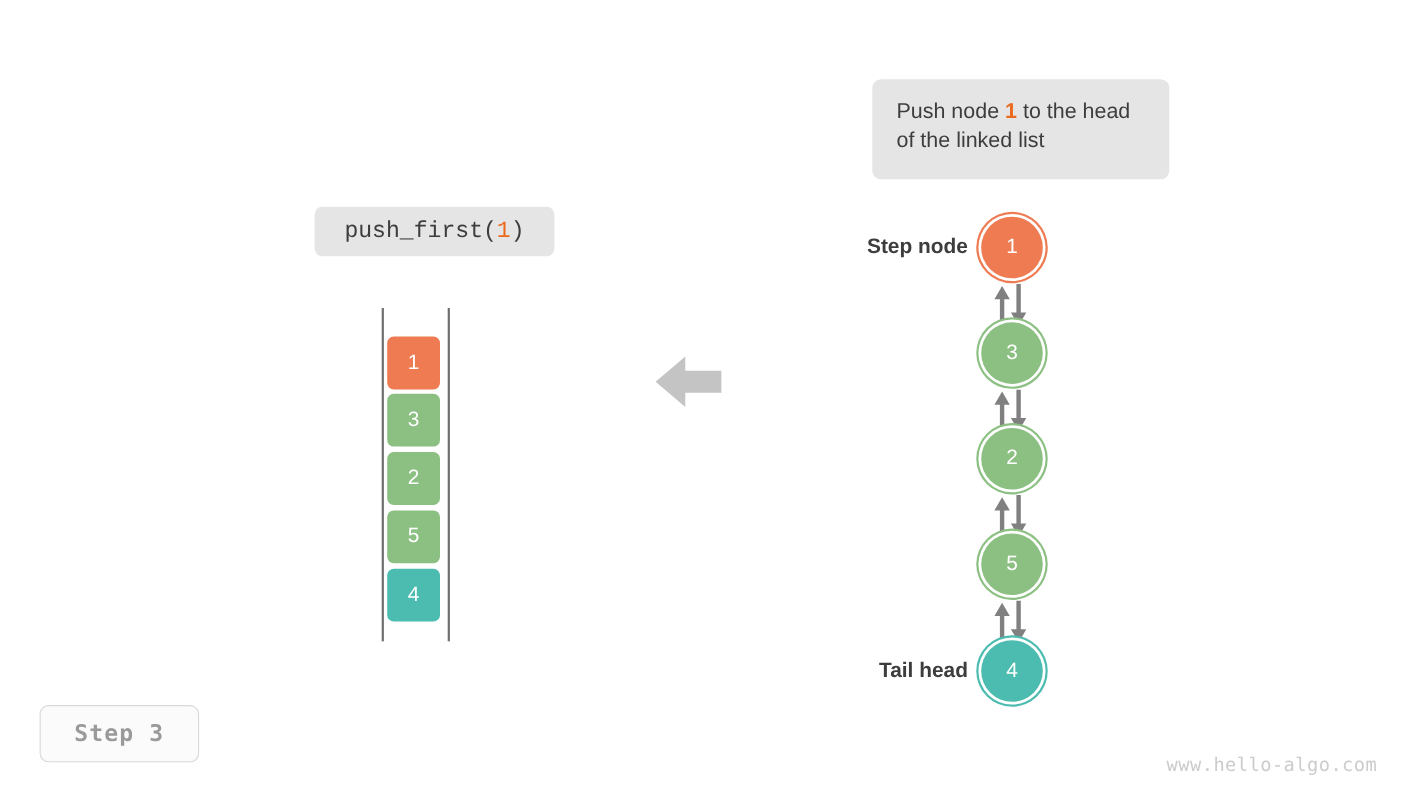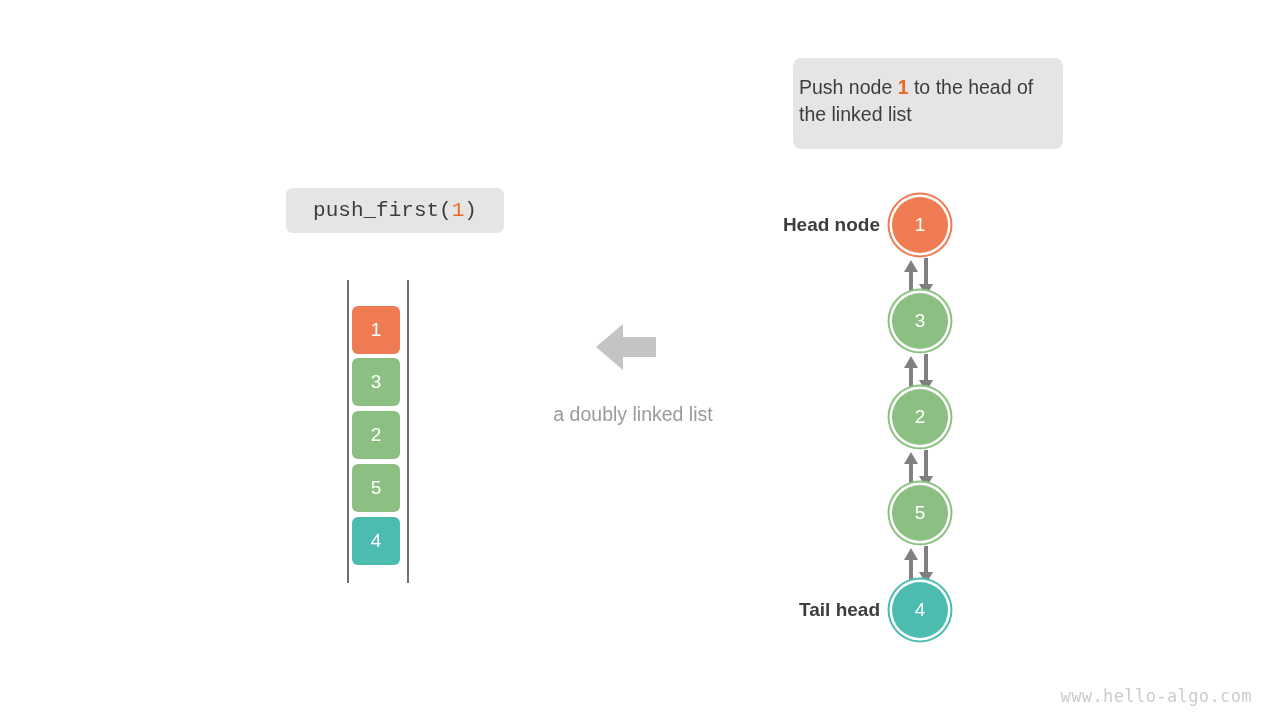--- a/index.html
+++ b/index.html
@@ -22,24 +22,24 @@
   
   .callout {
     position: absolute;
     background: #e5e5e5;
     border-radius: 8px;
     color: #3d3d3d;
     box-sizing: border-box;
   }
   #push-callout {
     left: 793px;
-    top: 58px;
+    top: 72px;
     width: 270px;
     height: 91px;
-    padding: 16px 6px;
+    padding: 16px 22px;
     font-size: 19.5px;
     line-height: 27px;
     font-weight: 400;
   }
   #push-callout .accent {
     color: #ec6a1e;
     font-weight: 700;
   }
 
   #op-label {
@@ -219,25 +219,24 @@
         </div>
       </div>
   </div>
 
   <div id="center-arrow">
     <svg width="60" height="48" viewBox="0 0 60 48" aria-hidden="true">
       <path d="M0 24 L27 1 L27 14 L60 14 L60 34 L27 34 L27 47 Z" fill="#c4c4c4"></path>
     </svg>
   </div>
   <div id="center-caption">
-    <div>a doubly linked list</div>
   </div>
 
   <div id="list-group">
-    <div id="head-label" class="endpoint-label">Head node</div>
+    <div id="head-label" class="endpoint-label">Step node</div>
     <div id="tail-label" class="endpoint-label">Tail head</div>
     <div id="list-links">
         <div class="link-arrows" style="top: 78px;"><svg width="56" height="40" viewBox="0 0 56 40" aria-hidden="true">
             <g>
               <line x1="19" y1="40" x2="19" y2="11" stroke="#808080" stroke-width="4"></line>
               <path d="M19 2 L26 14 L12 14 Z" fill="#808080"></path>
             </g>
             <g>
               <line x1="34" y1="0" x2="34" y2="29" stroke="#808080" stroke-width="4"></line>
               <path d="M34 38 L41 26 L27 26 Z" fill="#808080"></path>
@@ -286,16 +285,17 @@
         </div>
         <div class="node" style="top: 305px; background: rgb(140, 192, 131); color: rgb(140, 192, 131);">
           <span>5</span>
         </div>
         <div class="node" style="top: 402px; background: rgb(76, 188, 176); color: rgb(76, 188, 176);">
           <span>4</span>
         </div>
       </div>
   </div>
 
+  <div id="step-badge">Step 3</div>
 
   <div id="watermark">www.hello-algo.com</div>
 
 </div>
 
 </body></html>

